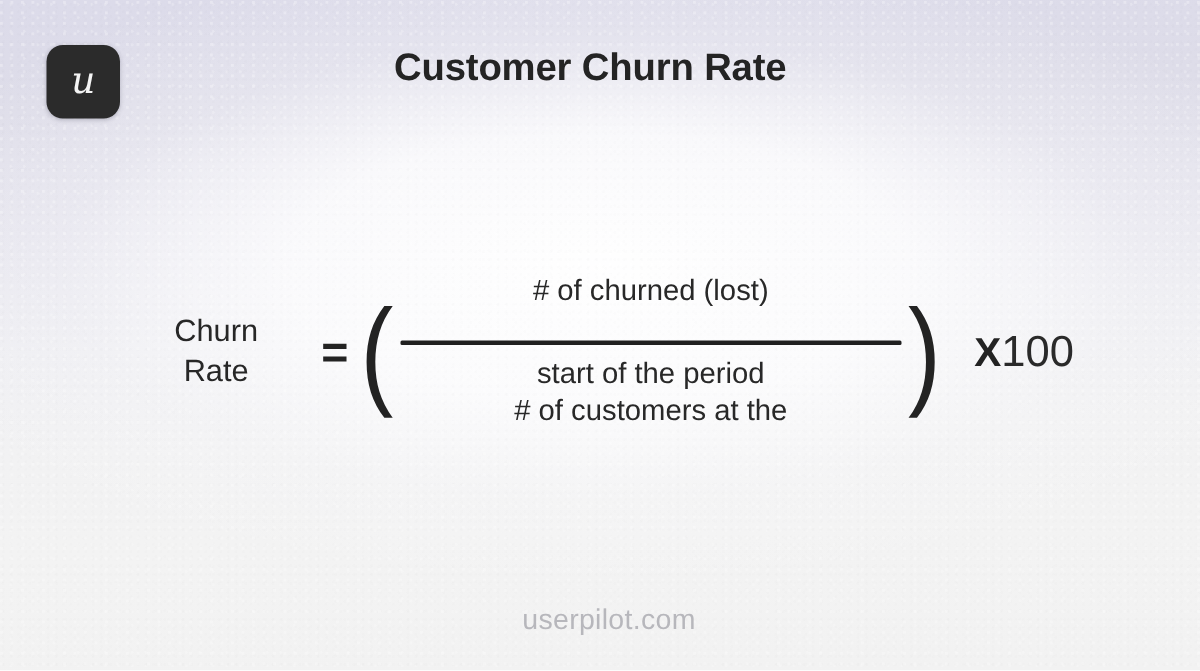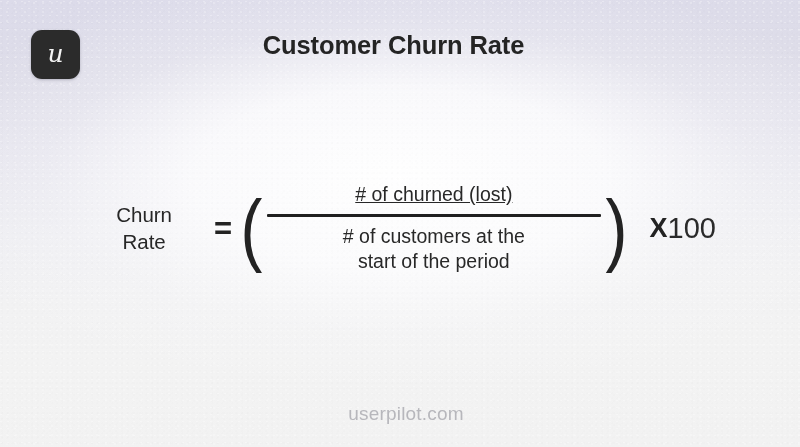--- a/index.html
+++ b/index.html
@@ -122,21 +122,21 @@
     align-items: center;
     width: 334px;
   }
   .frac-part {
     font-size: 19.5px;
     line-height: 1.28;
     text-align: center;
     color: #282828;
     white-space: nowrap;
   }
-  #numerator   { padding-bottom: 7px; text-decoration: underline; }
+  #numerator   { padding-bottom: 20px; }
   #denominator { padding-top: 7px; }
   #frac-bar {
     width: 100%;
     height: 3px;
     background: #202020;
     border-radius: 1px;
   }
 
   #times {
     font-size: 27px;
@@ -188,22 +188,22 @@
     <div id="equals">=</div>
 
     <div class="paren paren-left">(</div>
 
     <div id="fraction">
       <div id="numerator" class="frac-part">
         <div># of churned (lost)</div>
       </div>
       <div id="frac-bar"></div>
       <div id="denominator" class="frac-part">
+        <div>start of the period</div>
         <div># of customers at the</div>
-        <div>start of the period</div>
       </div>
     </div>
 
     <div class="paren paren-right">)</div>
 
     <div id="times">X</div>
     <div id="multiplier">100</div>
 
   </div>
 

